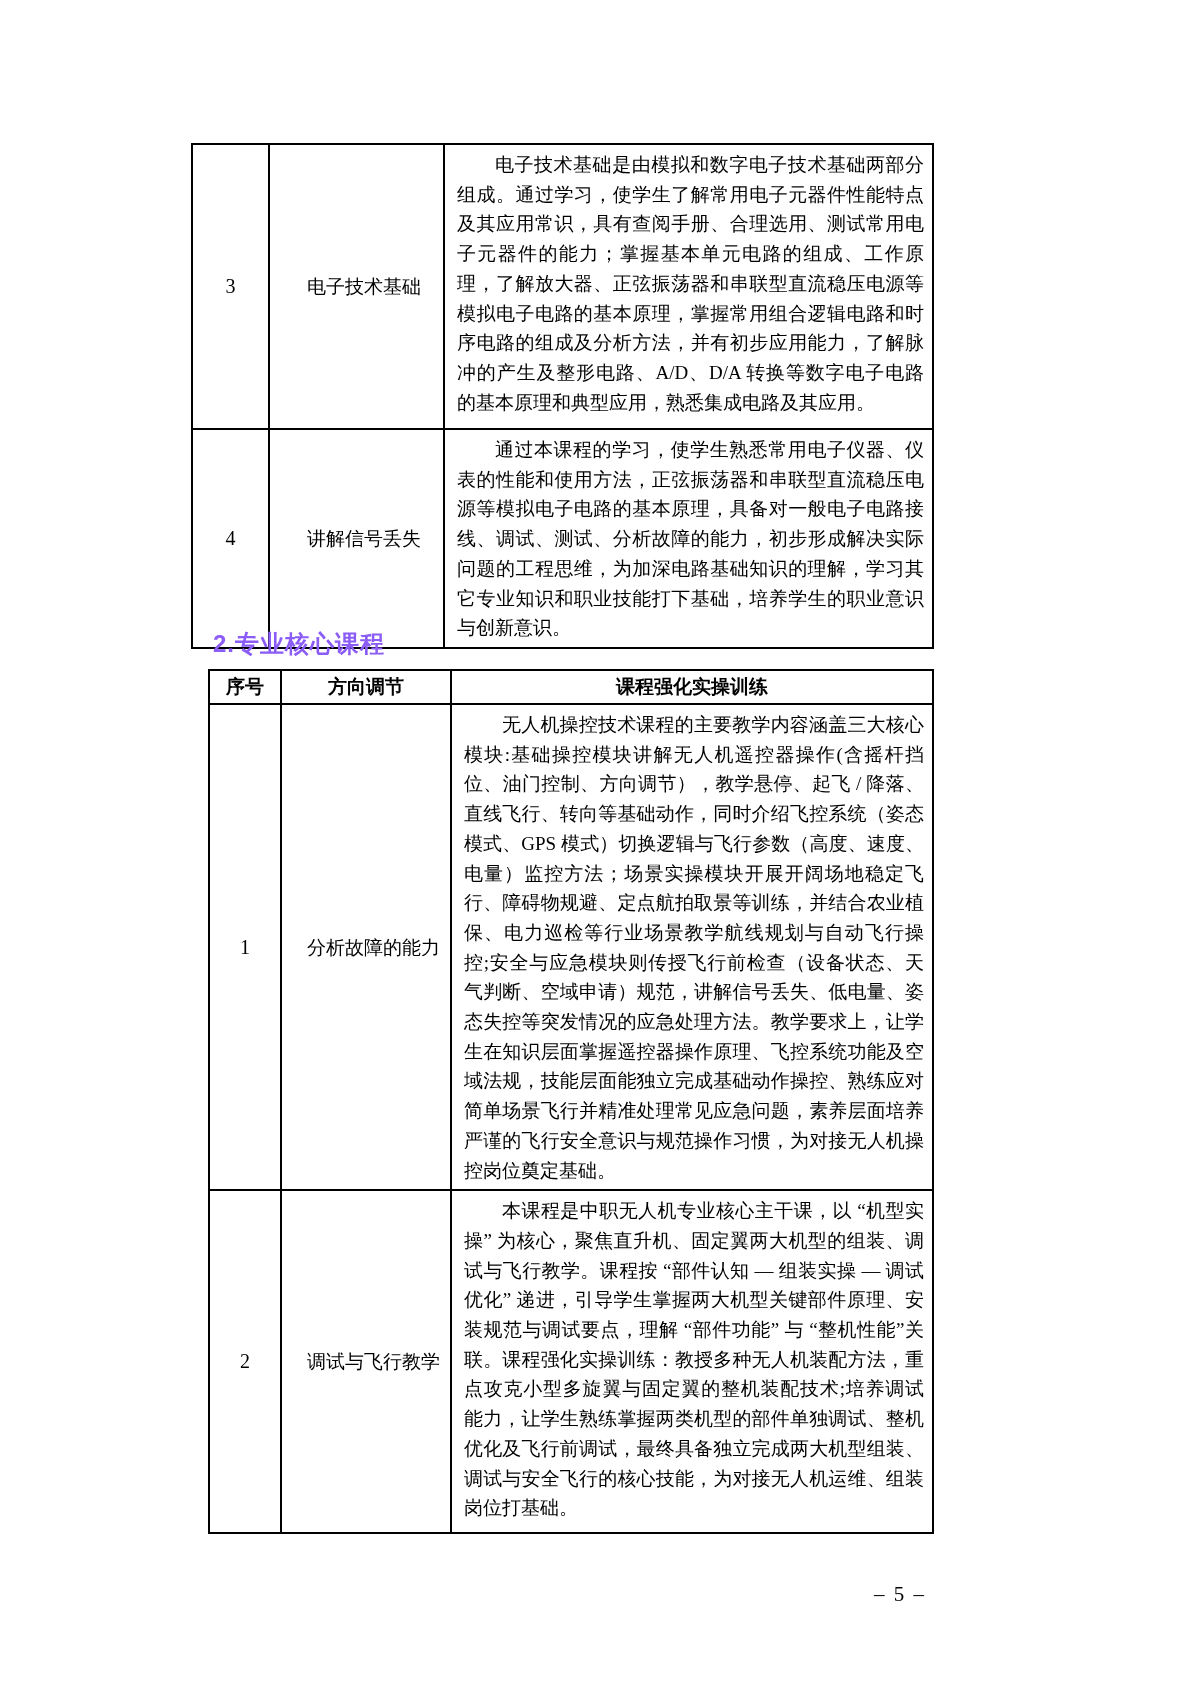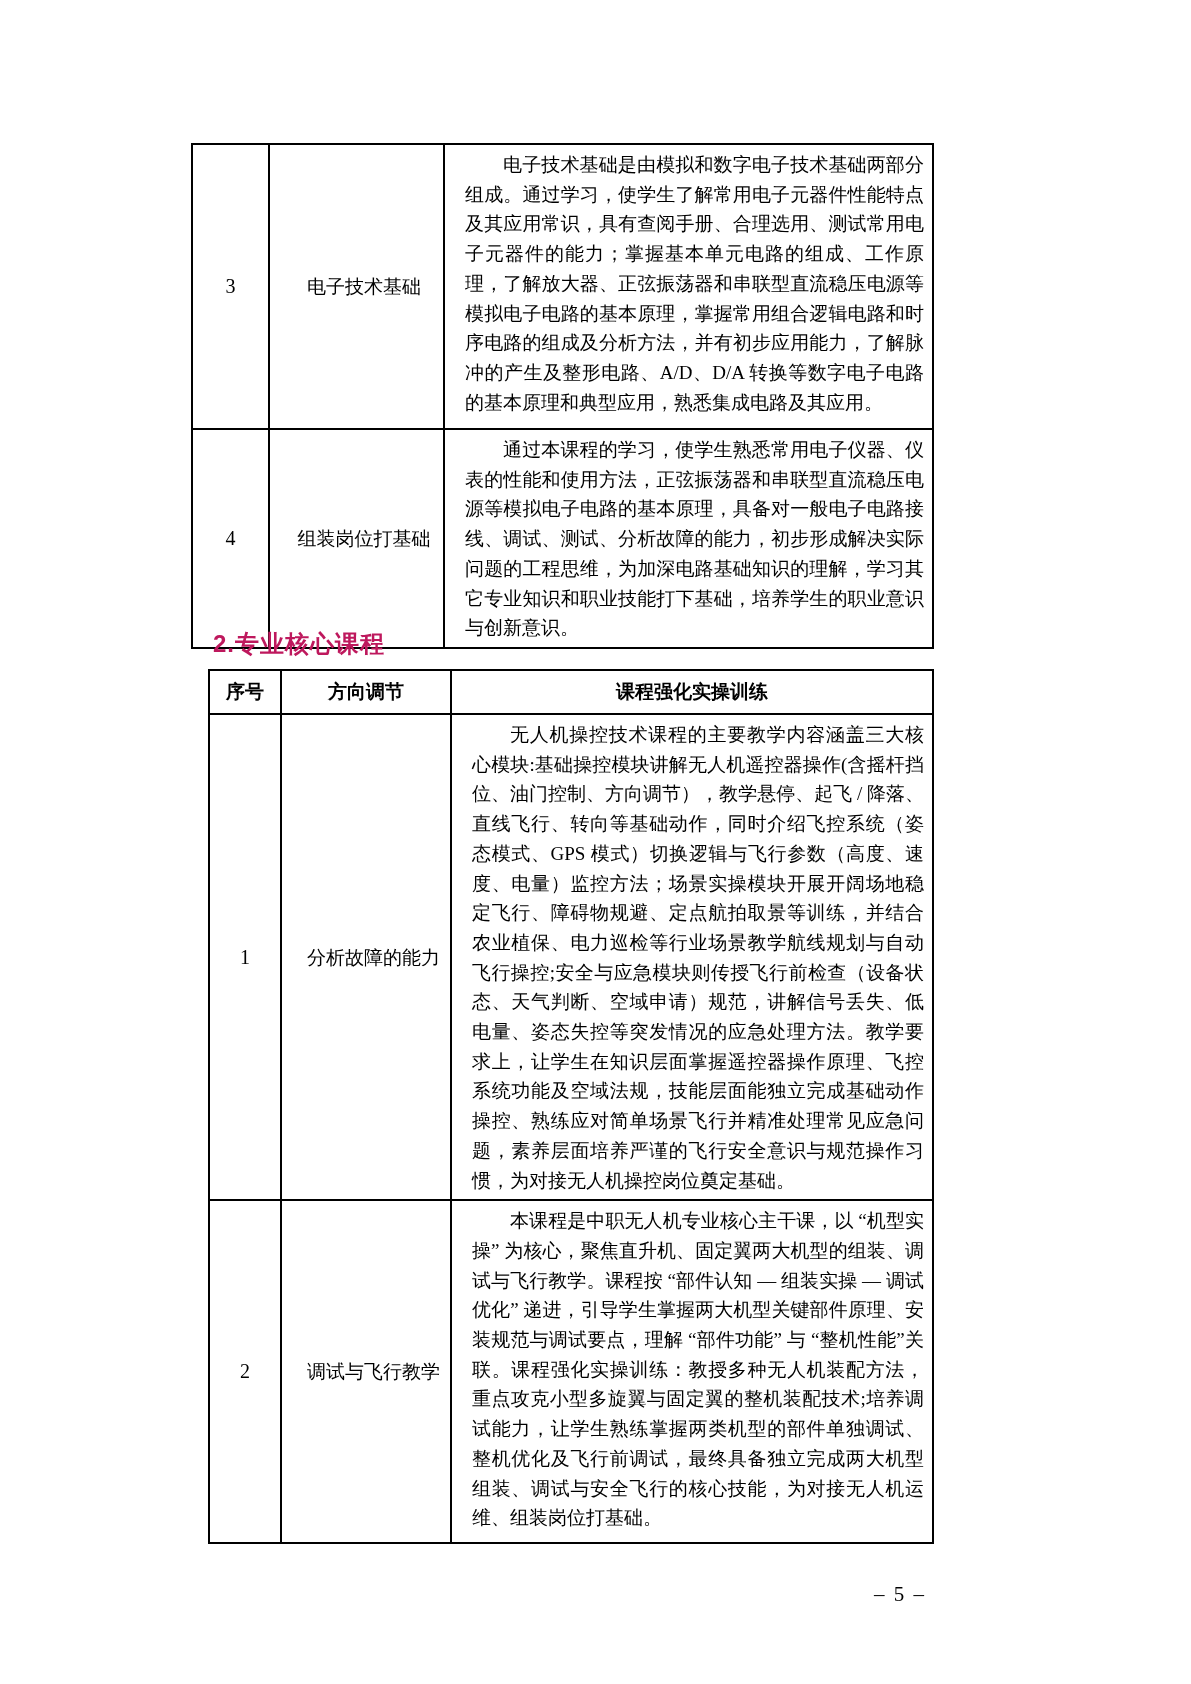--- a/index.html
+++ b/index.html
@@ -25,21 +25,21 @@
   .t1 col.c-no{width:77px;}
   .t1 col.c-name{width:175px;}
   .t1 col.c-content{width:489px;}
   .t1 tr.r0{height:285px;}
   .t1 tr.r1{height:190px;}
   
   .t2{left:208px;top:669px;width:724px;}
   .t2 col.c-no{width:72px;}
   .t2 col.c-name{width:170px;}
   .t2 col.c-content{width:482px;}
-  .t2 thead tr{height:44px;}
+  .t2 thead tr{height:34px;}
   .t2 tbody tr.r0{height:472px;}
   .t2 tbody tr.r1{height:343px;}
 
   th.head-cell{
     font-family:"Liberation Sans","DejaVu Sans",sans-serif;
     font-weight:bold;
     font-size:19px;
     text-align:center;
     vertical-align:middle;
     padding:0;
@@ -54,36 +54,36 @@
     text-align:center;
     vertical-align:middle;
     font-size:19px;
     padding:0 6px;
     line-height:29px;
   }
   .name-text{display:inline-block;text-align:left;margin-left:15px;}
   td.name-cell.wrap .name-text{max-width:7.35em;}
   td.content-cell{
     vertical-align:top;
-    padding:5px 8px 4px 20px;
+    padding:5px 8px 4px 12px;
     font-size:19px;
     line-height:29.7px;
     text-align:justify;
   }
   td.content-cell p{margin:0;text-indent:2em;}
 
   .section-heading{
     position:absolute;
     left:213px;top:628px;
     margin:0;
     font-family:"Liberation Sans","DejaVu Sans",sans-serif;
     font-weight:bold;
     font-size:24px;
     letter-spacing:1px;
-    color:#be185d;
+    color:#8b5cf6;
   }
   .page-number{
     position:absolute;
     left:874px;top:1582px;
     font-size:21px;
     letter-spacing:2px;
     color:#000;
   }
 </style>
 </head>
@@ -103,21 +103,21 @@
         <td class="name-cell">
           <span class="name-text">电子技术基础</span>
         </td>
         <td class="content-cell">
           <p>电子技术基础是由模拟和数字电子技术基础两部分组成。通过学习，使学生了解常用电子元器件性能特点及其应用常识，具有查阅手册、合理选用、测试常用电子元器件的能力；掌握基本单元电路的组成、工作原理，了解放大器、正弦振荡器和串联型直流稳压电源等模拟电子电路的基本原理，掌握常用组合逻辑电路和时序电路的组成及分析方法，并有初步应用能力，了解脉冲的产生及整形电路、A/D、D/A 转换等数字电子电路的基本原理和典型应用，熟悉集成电路及其应用。</p>
         </td>
       </tr>
       <tr class="r1">
         <td class="no-cell">4</td>
         <td class="name-cell">
-          <span class="name-text">组装岗位打基础</span>
+          <span class="name-text">讲解信号丢失</span>
         </td>
         <td class="content-cell">
           <p>通过本课程的学习，使学生熟悉常用电子仪器、仪表的性能和使用方法，正弦振荡器和串联型直流稳压电源等模拟电子电路的基本原理，具备对一般电子电路接线、调试、测试、分析故障的能力，初步形成解决实际问题的工程思维，为加深电路基础知识的理解，学习其它专业知识和职业技能打下基础，培养学生的职业意识与创新意识。</p>
         </td>
       </tr>
     </tbody>
   </table>
 
   <h2 class="section-heading">2.专业核心课程</h2>
 

